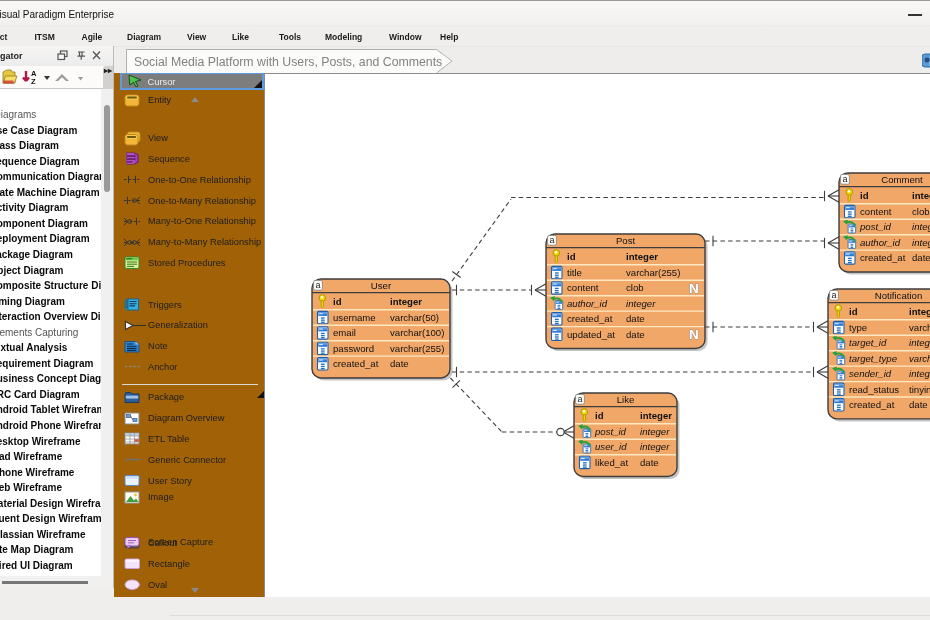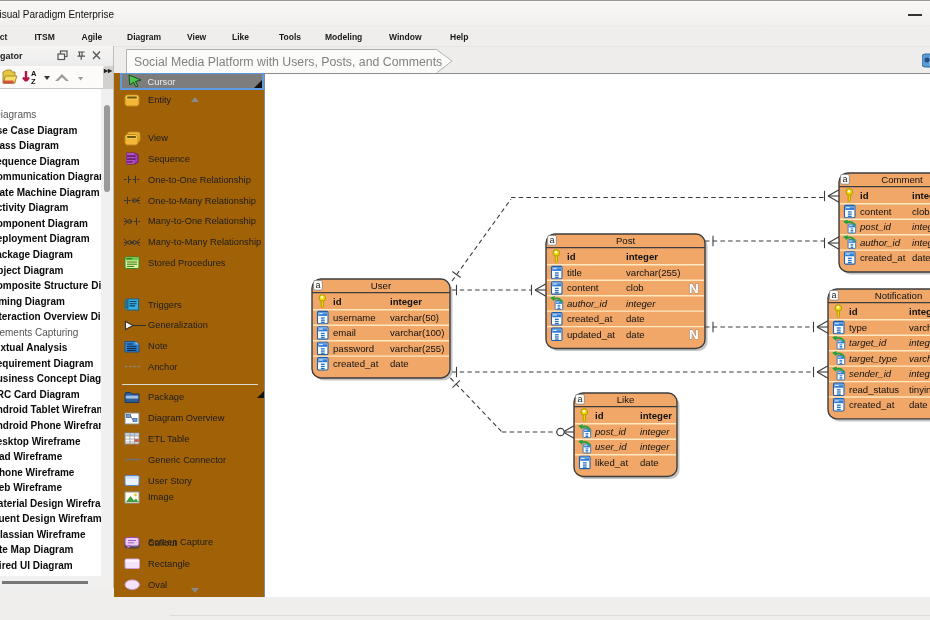--- a/index.html
+++ b/index.html
@@ -50,21 +50,21 @@
 <div id="menubar">
   <span class="mi" style="left:-21.5px">Project</span>
   <span class="mi" style="left:34.5px">ITSM</span>
   <span class="mi" style="left:81.5px">Agile</span>
   <span class="mi" style="left:127px">Diagram</span>
   <span class="mi" style="left:187px">View</span>
   <span class="mi" style="left:232px">Like</span>
   <span class="mi" style="left:279px">Tools</span>
   <span class="mi" style="left:325px">Modeling</span>
   <span class="mi" style="left:389px">Window</span>
-  <span class="mi" style="left:450px">Help</span>
+  <span class="mi" style="left:440px">Help</span>
 </div>
 <div id="tabstrip"></div>
 <svg style="position:absolute;left:126px;top:49px" width="330" height="24" viewBox="0 0 330 24">
   <path d="M0.5,24 L0.5,0.5 L310.5,0.5 L326,12 L310.5,24" fill="#fbfbfa" stroke="#b2b2b0" stroke-width="1"></path>
   <text x="8" y="16.5" font-family="Liberation Sans, sans-serif" font-size="12.3" fill="#828282">Social Media Platform with Users, Posts, and Comments</text>
 </svg>
 <div id="cornericon">
     <svg width="14" height="15" viewBox="0 0 14 15">
       <rect x="0" y="1" width="13" height="13" rx="3" fill="#5b9bd5" stroke="#2e6da4"></rect>
       <circle cx="5" cy="7" r="2.5" fill="#2a4a7a"></circle>

